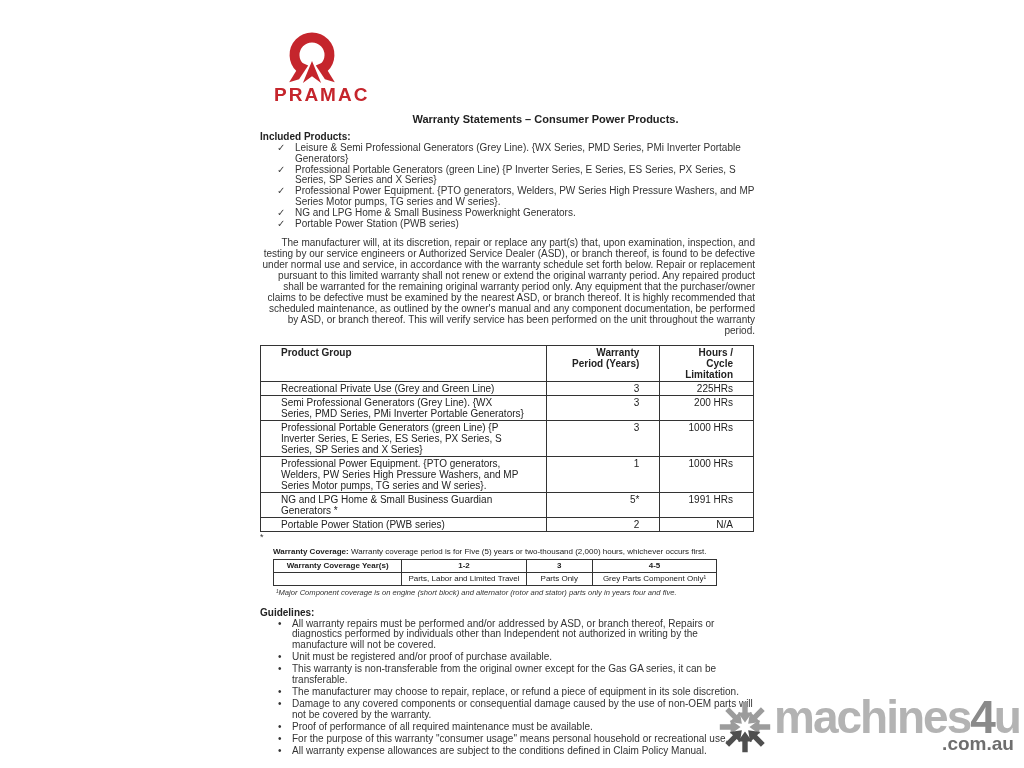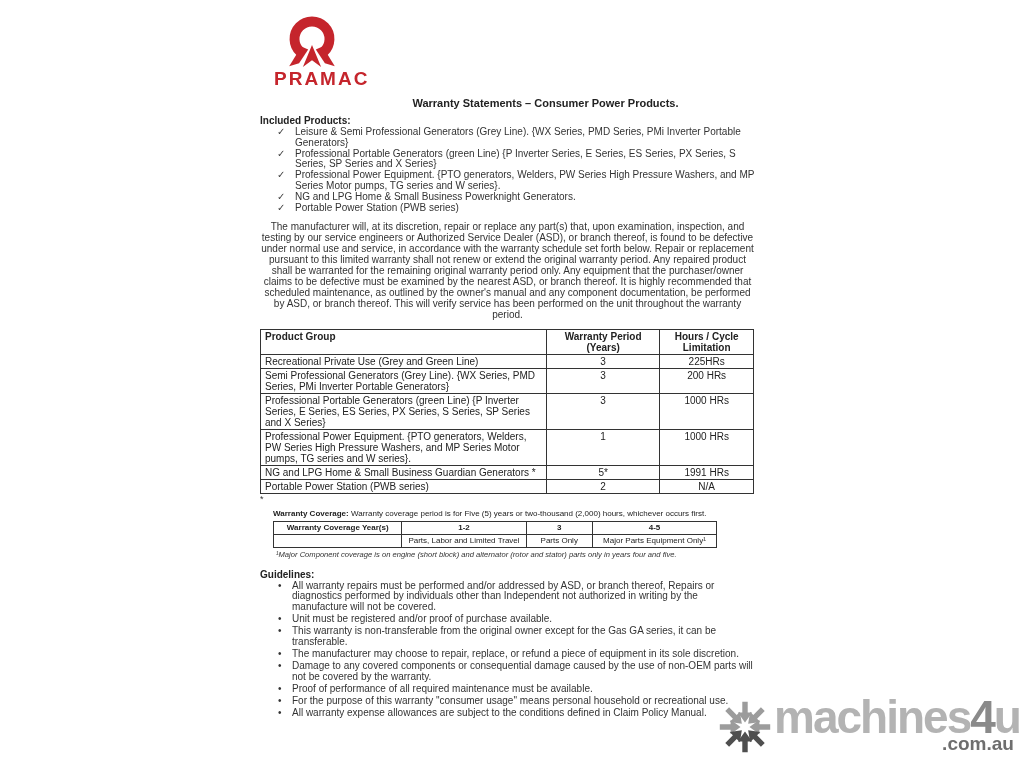--- a/index.html
+++ b/index.html
@@ -1,44 +1,44 @@
 <!DOCTYPE html>
 <html><head>
 <meta charset="utf-8">
 <style>
   html,body{margin:0;padding:0;}
   body{
     width:1024px;height:768px;background:#ffffff;overflow:hidden;position:relative;
     font-family:"Liberation Sans","DejaVu Sans",sans-serif;color:#333;
   }
-  .doc{position:absolute;left:260px;top:16px;width:495px;}
+  .doc{position:absolute;left:260px;top:32px;width:495px;}
 
   
   .logo-block{margin-left:14px;width:92px;}
   .logo-mark{display:block;}
   .logo-word{font-weight:bold;font-size:19px;letter-spacing:2px;color:#c5252c;line-height:1;margin-top:1px;}
 
   
   .doc-title{font-weight:bold;font-size:11px;color:#222;text-align:center;padding-left:76px;margin-top:9px;}
 
   
   .section-heading{font-weight:bold;font-size:10px;color:#222;margin-top:6px;}
   .check-list{margin-top:1px;}
   .check-item{display:flex;font-size:10px;line-height:10.8px;color:#333;}
   .check-item .glyph{width:18px;padding-left:17px;flex:none;color:#444;}
   .check-item .txt{flex:1;}
 
-  .para{font-size:10px;line-height:10.9px;color:#333;margin-top:9px;text-align:center;}
+  .para{font-size:10px;line-height:10.9px;color:#333;margin-top:9px;text-align:right;}
 
   
   table{border-collapse:collapse;}
   .warranty-table{width:494px;margin-top:8px;font-size:10px;color:#222;}
-  .warranty-table th,.warranty-table td{border:1px solid #333;padding:1px 4px;vertical-align:top;}
+  .warranty-table th,.warranty-table td{border:1px solid #333;padding:1px 20px;vertical-align:top;}
   .warranty-table th{font-weight:bold;text-align:left;}
-  .warranty-table th.center,.warranty-table td.center{text-align:center;}
+  .warranty-table th.center,.warranty-table td.center{text-align:right;}
   .warranty-table col.c1{width:58%;}
   .warranty-table col.c2{width:23%;}
   .warranty-table col.c3{width:19%;}
   .asterisk-line{font-size:9px;line-height:8px;color:#333;margin-top:1px;}
 
   
   .coverage-note{margin:6px 0 3px 13px;font-size:8px;color:#222;}
   .coverage-note b{font-weight:bold;}
   .coverage-table{width:444px;margin-left:13px;font-size:8px;color:#222;border-radius:12px;}
   .coverage-table th,.coverage-table td{border:1px solid #333;padding:1px 2px;text-align:center;height:10px;}
@@ -167,21 +167,21 @@
         <tr>
       <th>Warranty Coverage Year(s)</th>
       <th>1-2</th>
       <th>3</th>
       <th>4-5</th>
     </tr>
     <tr>
       <td></td>
       <td>Parts, Labor and Limited Travel</td>
       <td>Parts Only</td>
-      <td>Major Parts Equipment Only¹</td>
+      <td>Grey Parts Component Only¹</td>
     </tr>
   </tbody>
     </table>
   <div class="coverage-footnote">¹Major Component coverage is on engine (short block) and alternator (rotor and stator) parts only in years four and five.</div>
 
   <div class="section-heading guidelines-heading">Guidelines:</div>
   <div class="bullet-list">
     <div class="bullet-item">
       <span class="glyph">•</span>
       <span class="txt">All warranty repairs must be performed and/or addressed by ASD, or branch thereof, Repairs or diagnostics performed by individuals other than Independent not authorized in writing by the manufacture will not be covered.</span>

